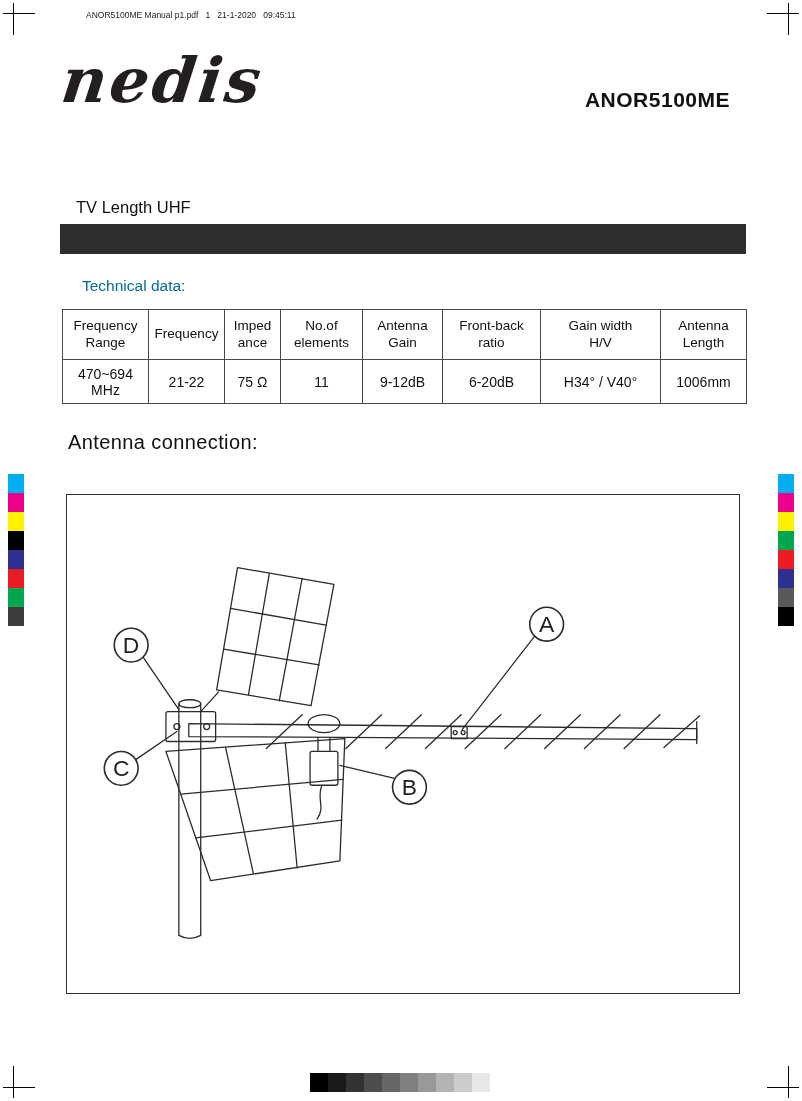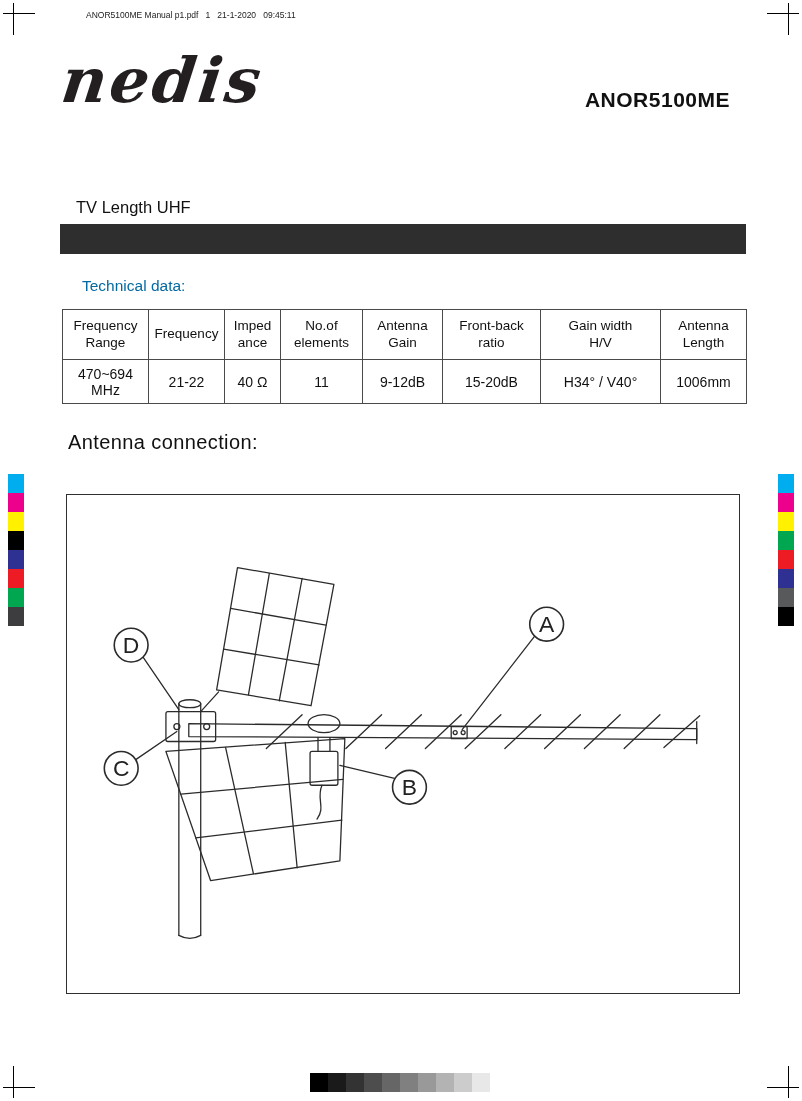--- a/index.html
+++ b/index.html
@@ -143,24 +143,24 @@
 H/V</th>
         <th>Antenna
 Length</th>
       </tr>
   </thead>
   <tbody>
     <tr>
         <td>470~694
 MHz</td>
         <td>21-22</td>
-        <td>40 Ω</td>
+        <td>75 Ω</td>
         <td>11</td>
         <td>9-12dB</td>
-        <td>15-20dB</td>
+        <td>6-20dB</td>
         <td>H34° / V40°</td>
         <td>1006mm</td>
       </tr>
   </tbody>
 </table>
 
 <div class="conn-heading">Antenna connection:</div>
 
 <div class="diagram-box">
   <svg viewBox="0 0 674 500" width="671" height="497">

